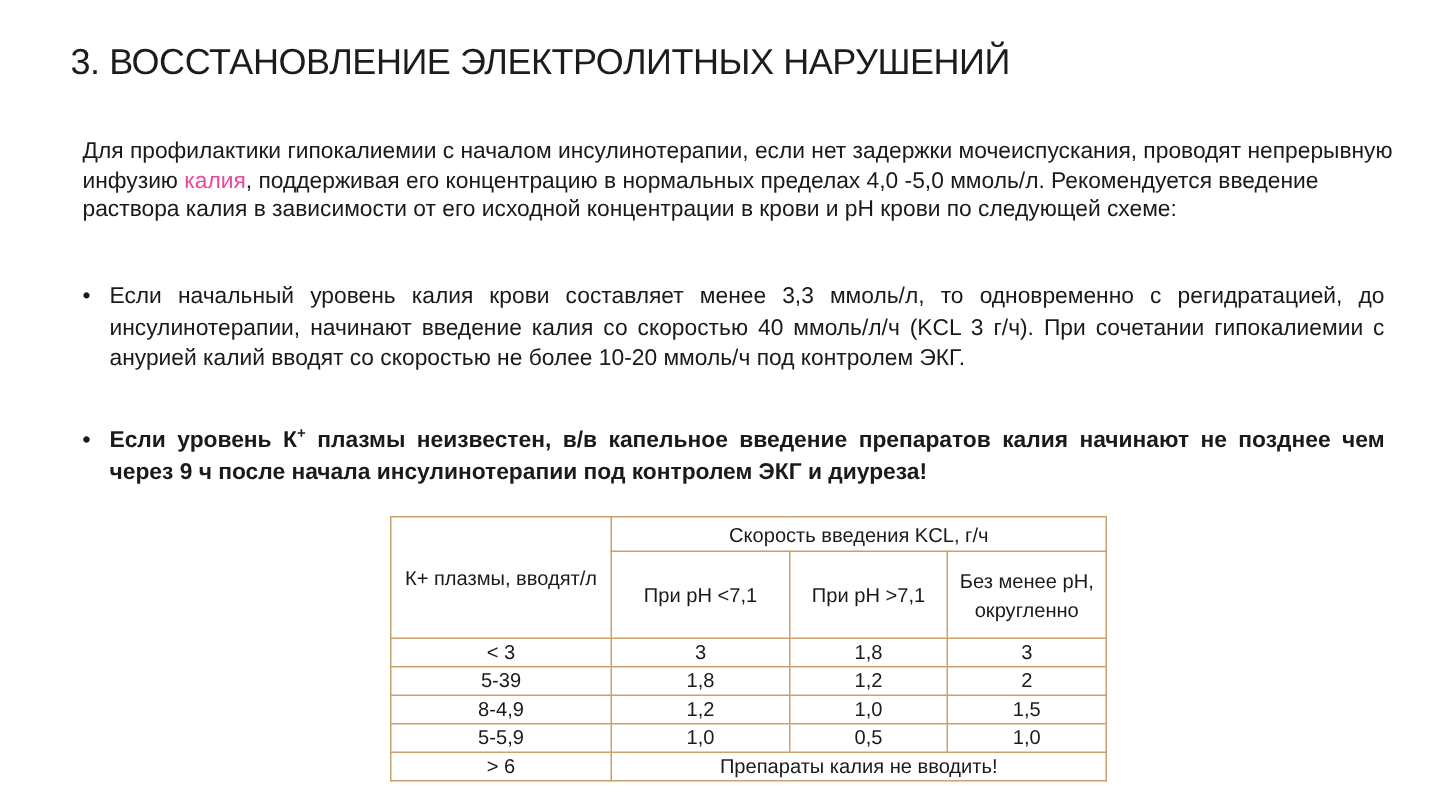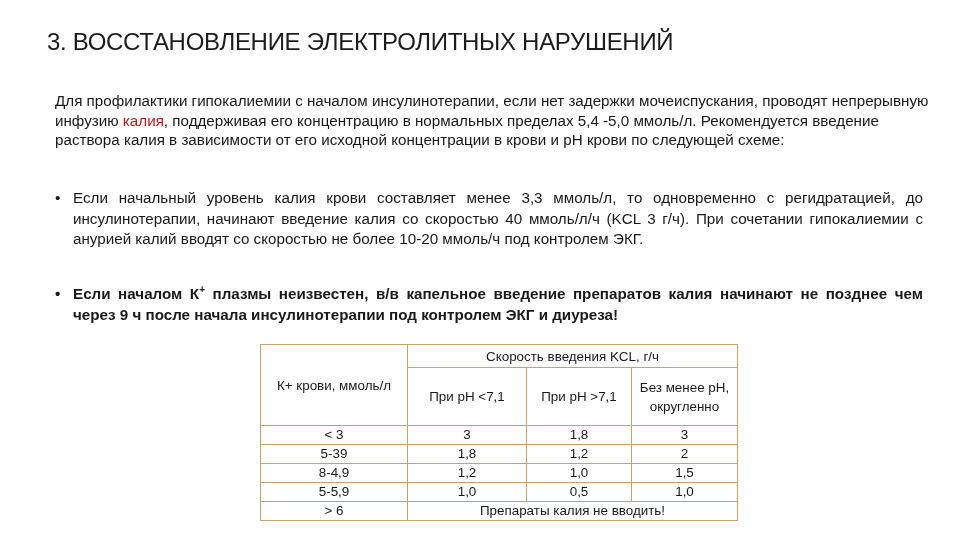--- a/index.html
+++ b/index.html
@@ -8,21 +8,21 @@
     font-family: "Liberation Sans", "DejaVu Sans", sans-serif; color:#1a1a1a;
   }
   .title {
     position:absolute; left:47px; top:28px; font-size:24px; letter-spacing:-0.3px;
     color:#1c1c1c; font-weight:normal; white-space:nowrap;
   }
   .intro {
     position:absolute; left:55px; top:91px; width:880px; font-size:15.2px; line-height:19.5px;
     color:#1a1a1a;
   }
-  .hl { color:#b91c1c; }
+  .hl { color:#ec4899; }
   .bullet {
     position:absolute; left:55px; width:868px; font-size:15.2px; line-height:20.5px;
     text-align:justify; padding-left:18px; box-sizing:border-box;
   }
   .bullet .dot { position:absolute; left:0; top:0; }
   .b1 { top:188px; }
   .b2 { top:284px; font-weight:bold; }
   sup { font-size:10px; vertical-align:super; line-height:0; }
   table {
     position:absolute; left:260px; top:344px; width:478px;
@@ -34,36 +34,36 @@
   .h-sub { height:56px; line-height:19px; }
   .c-ph1 { width:110px; }
   .c-ph2 { width:96px; }
   .data td { height:18px; line-height:18px; border-top:1px solid #c9a16d; border-bottom:1px solid #c9a16d; }
 </style>
 </head>
 <body>
 
 <div class="title">3. ВОССТАНОВЛЕНИЕ ЭЛЕКТРОЛИТНЫХ НАРУШЕНИЙ</div>
 
-<div class="intro"><span>Для профилактики гипокалиемии с началом инсулинотерапии, если нет задержки мочеиспускания, проводят непрерывную инфузию </span><span class="hl">калия</span><span>, поддерживая его концентрацию в нормальных пределах 5,4 -5,0 ммоль/л. Рекомендуется введение раствора калия в зависимости от его исходной концентрации в крови и рН крови по следующей схеме:</span></div>
+<div class="intro"><span>Для профилактики гипокалиемии с началом инсулинотерапии, если нет задержки мочеиспускания, проводят непрерывную инфузию </span><span class="hl">калия</span><span>, поддерживая его концентрацию в нормальных пределах 4,0 -5,0 ммоль/л. Рекомендуется введение раствора калия в зависимости от его исходной концентрации в крови и рН крови по следующей схеме:</span></div>
 
 <div class="bullet b1">
   <span class="dot">•</span>
   <span>Если начальный уровень калия крови составляет менее 3,3 ммоль/л, то одновременно с регидратацией, до инсулинотерапии, начинают введение калия со скоростью 40 ммоль/л/ч (KCL 3 г/ч). При сочетании гипокалиемии с анурией калий вводят со скоростью не более 10-20 ммоль/ч под контролем ЭКГ.</span>
 </div>
 
 <div class="bullet b2">
   <span class="dot">•</span>
-  <span>Если началом К</span><sup>+</sup><span> плазмы неизвестен, в/в капельное введение препаратов калия начинают не позднее чем через 9 ч после начала инсулинотерапии под контролем ЭКГ и диуреза!</span>
+  <span>Если уровень К</span><sup>+</sup><span> плазмы неизвестен, в/в капельное введение препаратов калия начинают не позднее чем через 9 ч после начала инсулинотерапии под контролем ЭКГ и диуреза!</span>
 </div>
 
 <table>
   <tbody>
       <tr>
-    <td class="h-k" rowspan="2">К+ крови, ммоль/л</td>
+    <td class="h-k" rowspan="2">К+ плазмы, вводят/л</td>
     <td class="h-top" colspan="3">Скорость введения KCL, г/ч</td>
   </tr>
   <tr>
     <td class="h-sub c-ph1">При рН &lt;7,1</td>
     <td class="h-sub c-ph2">При рН &gt;7,1</td>
     <td class="h-sub">Без менее рН, округленно</td>
   </tr>
   <tr class="data">
     <td>&lt; 3</td>
     <td>3</td>

